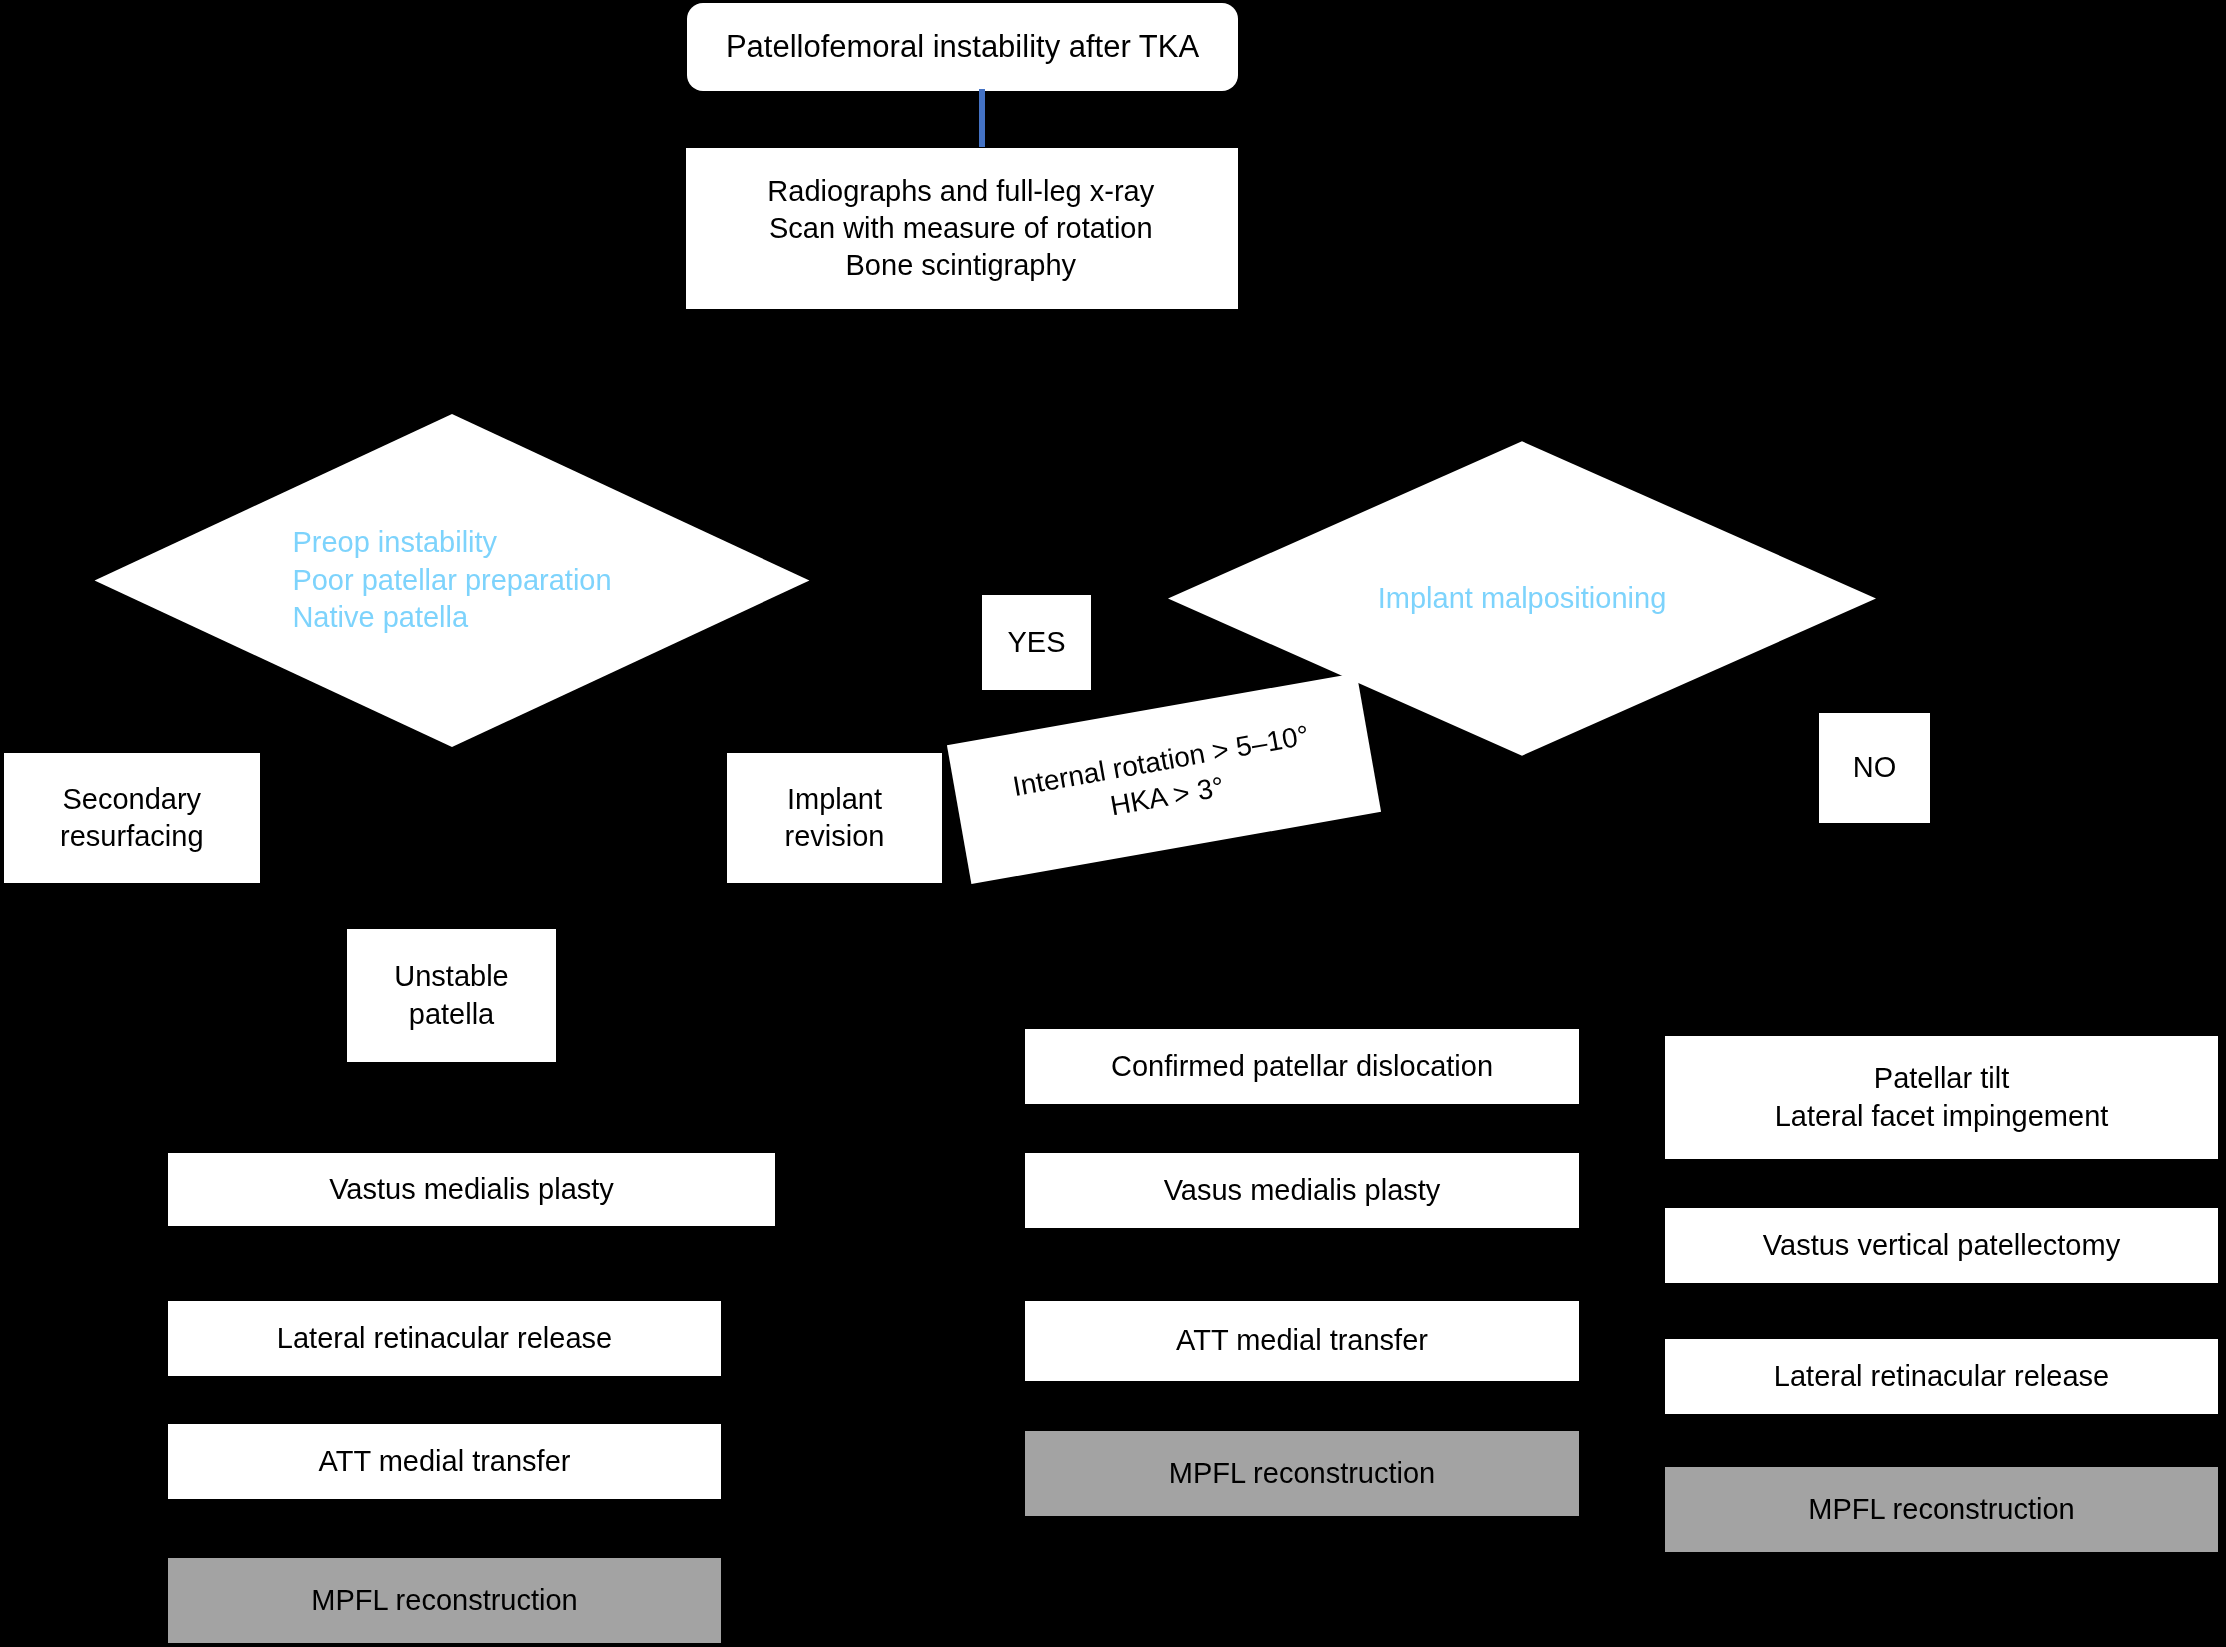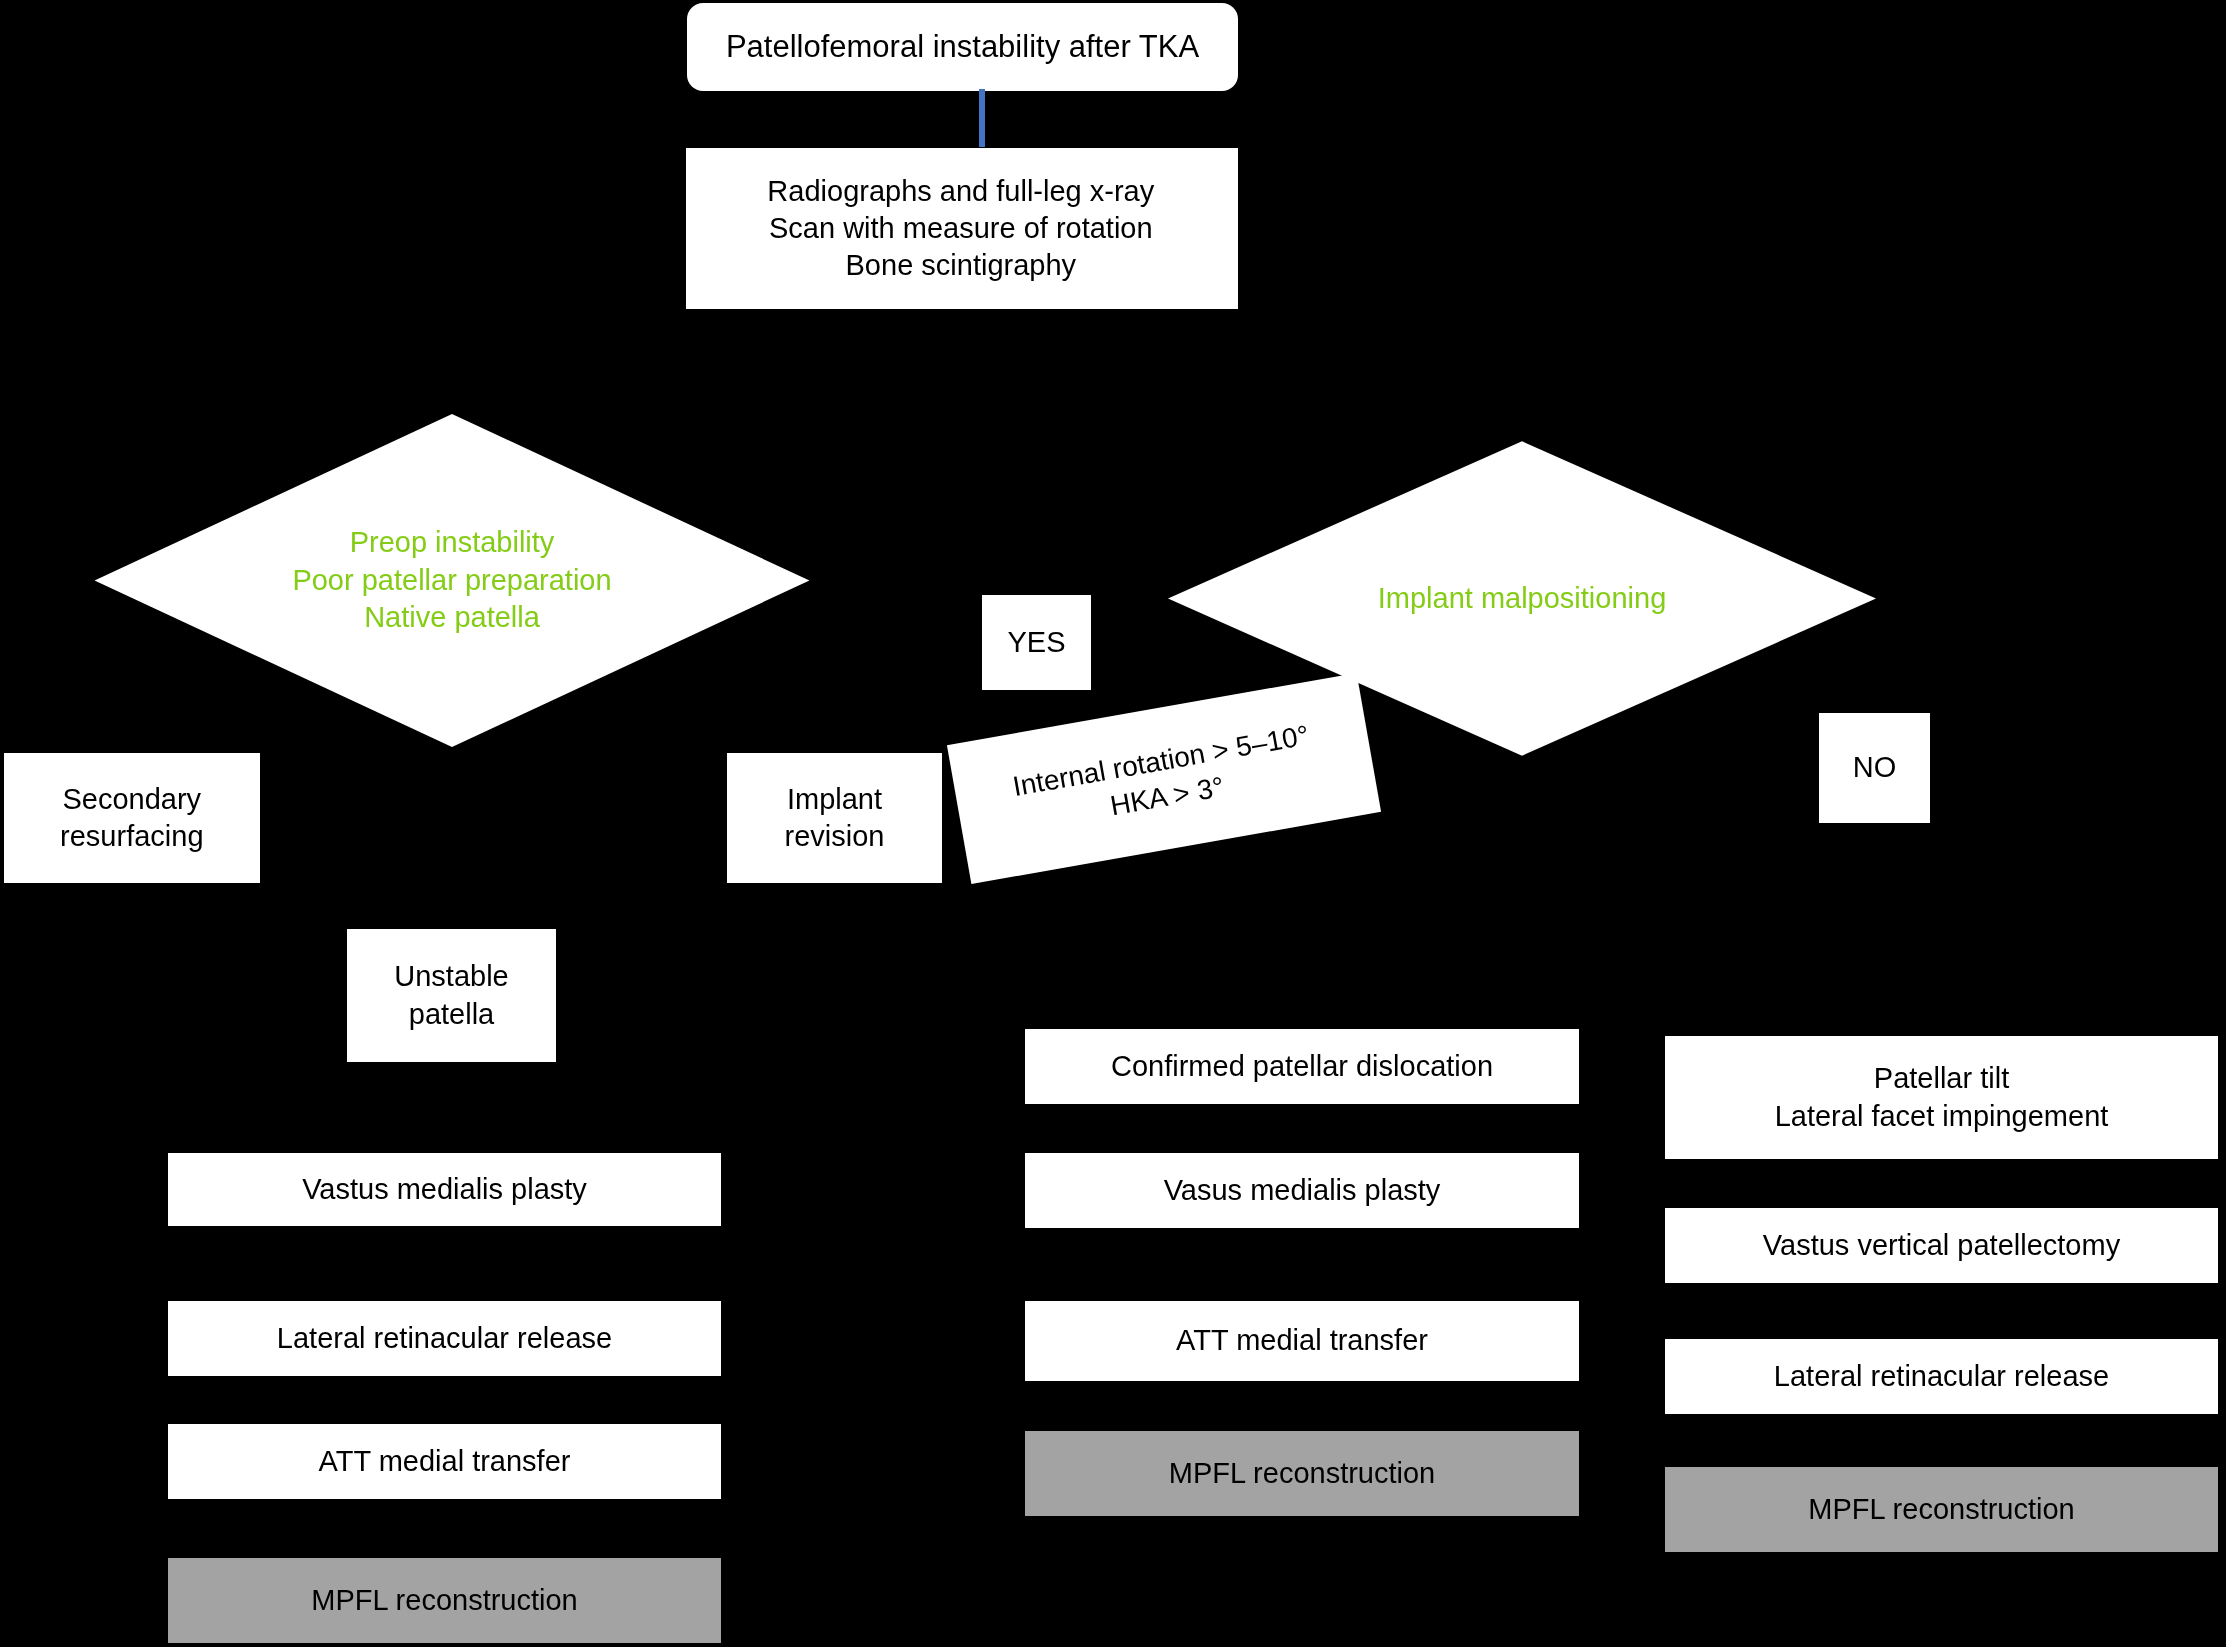--- a/index.html
+++ b/index.html
@@ -36,22 +36,21 @@
     display:block;
   }
   .diamond-label{
     position:absolute;
     left:0; top:0;
     width:100%;
     height:100%;
     display:flex;
     align-items:center;
     justify-content:center;
-    text-align:center;
-    color:#84cc16;
+    color:#7dd3fc;
     white-space:pre-line;
     line-height:1.30;
     font-size:29px;
     pointer-events:none;
   }
   .connector{
     position:absolute;
     background:#4472c4;
   }
   .rot{
@@ -97,21 +96,21 @@
 
   <div class="node" style="left:727px; top:753px; width:215px; height:130px;">Implant
 revision</div>
 
   <div class="node rot" style="left:956px; top:708px; width:416px; height:141px; transform:rotate(-10deg); font-size:28px;">Internal rotation &gt; 5–10°
 HKA &gt; 3°</div>
 
   <div class="node" style="left:347px; top:929px; width:209px; height:133px;">Unstable
 patella</div>
 
-  <div class="node" style="left:168px; top:1153px; width:553px; height:73px;">Vastus medialis plasty</div>
+  <div class="node" style="left:168px; top:1153px; width:607px; height:73px;">Vastus medialis plasty</div>
   <div class="node" style="left:168px; top:1301px; width:553px; height:75px;">Lateral retinacular release</div>
   <div class="node" style="left:168px; top:1424px; width:553px; height:75px;">ATT medial transfer</div>
   <div class="node shaded" style="left:168px; top:1558px; width:553px; height:85px;">MPFL reconstruction</div>
 
   <div class="node" style="left:1025px; top:1029px; width:554px; height:75px;">Confirmed patellar dislocation</div>
   <div class="node" style="left:1025px; top:1153px; width:554px; height:75px;">Vasus medialis plasty</div>
   <div class="node" style="left:1025px; top:1301px; width:554px; height:80px;">ATT medial transfer</div>
   <div class="node shaded" style="left:1025px; top:1431px; width:554px; height:85px;">MPFL reconstruction</div>
 
   <div class="node" style="left:1665px; top:1036px; width:553px; height:123px;">Patellar tilt

